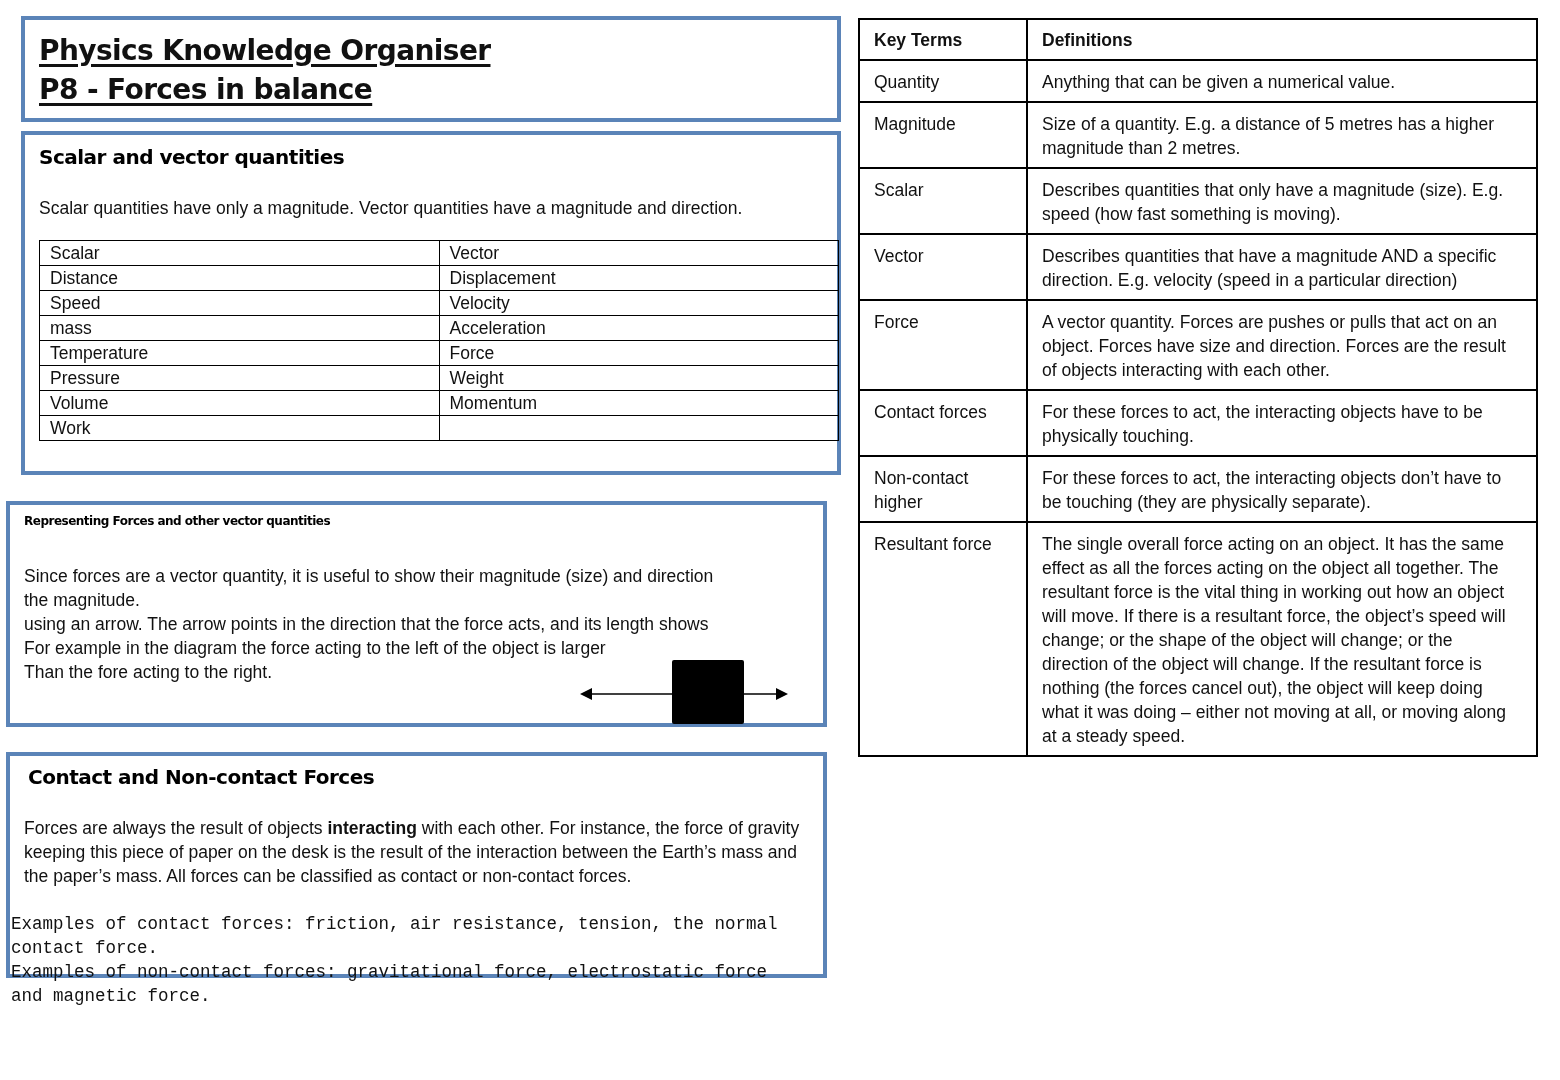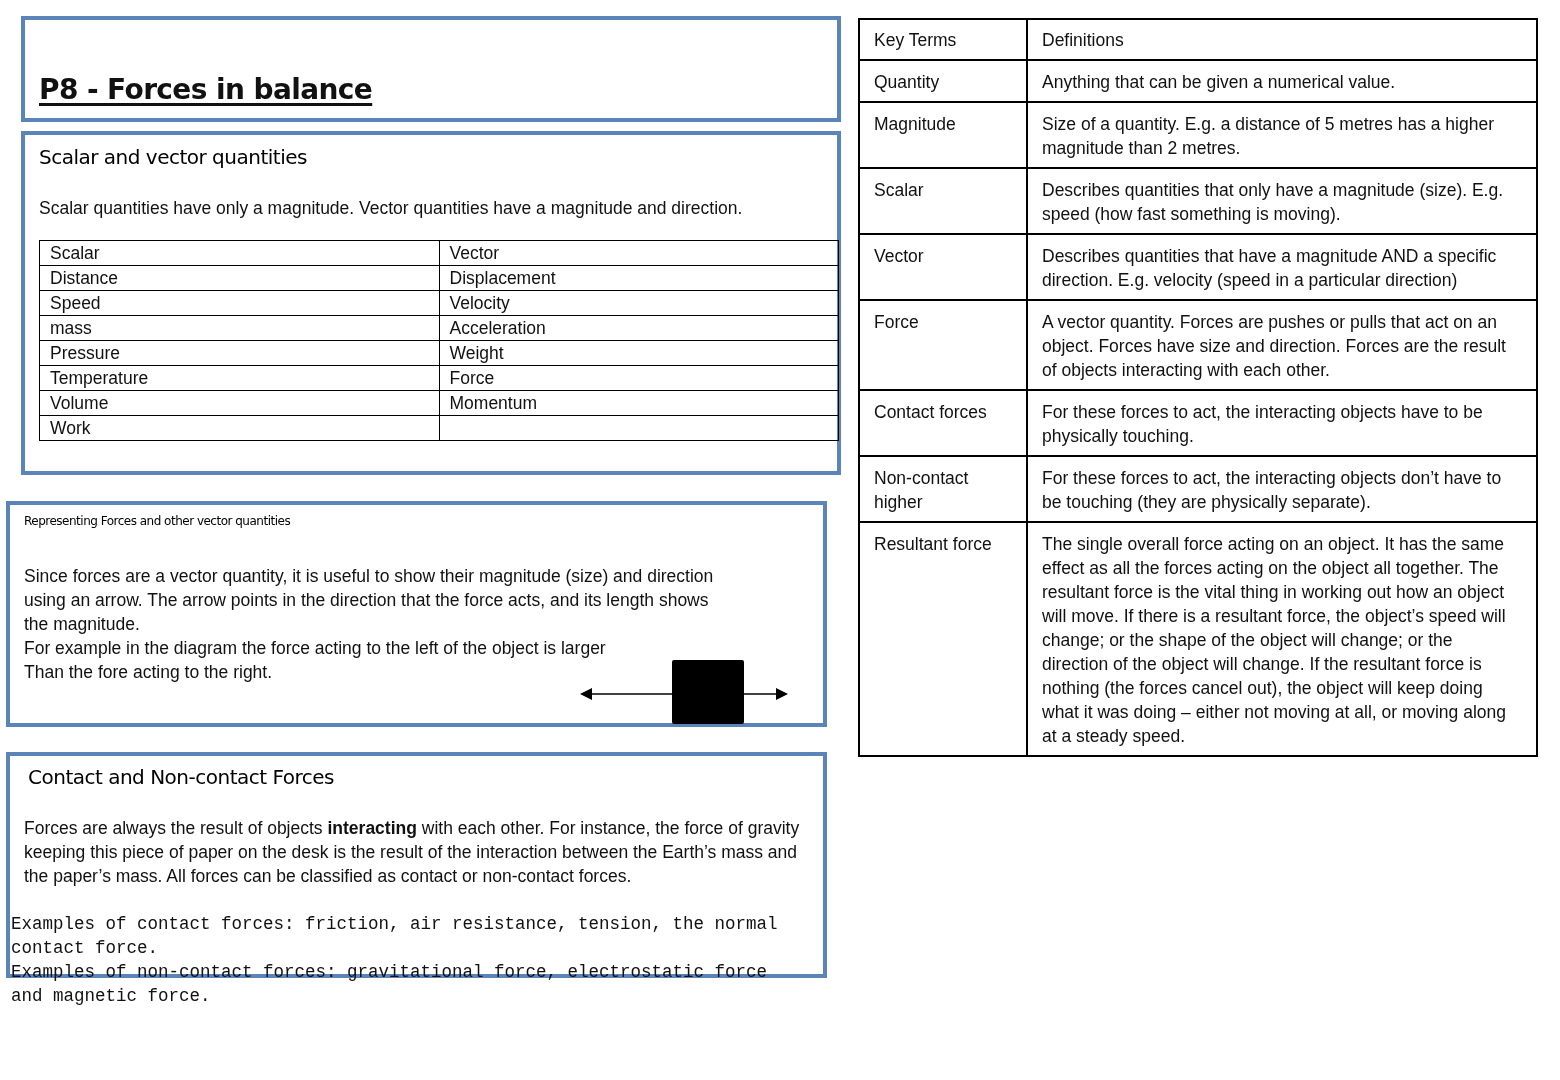--- a/index.html
+++ b/index.html
@@ -6,21 +6,21 @@
   html, body { width: 1560px; height: 1080px; background: #ffffff; overflow: hidden; }
   body { position: relative; font-family: "Liberation Sans", sans-serif; color: #111; }
 
   .box {
     position: absolute;
     border: 4px solid #5b84b8;
     background: #fff;
   }
   .heading {
     font-family: "DejaVu Sans", sans-serif;
-    font-weight: normal;
+    font-weight: bold;
     letter-spacing: -0.5px;
     color: #000;
   }
   .body-text {
     font-family: "Liberation Sans", sans-serif;
     font-size: 17.5px;
     line-height: 24px;
     color: #111;
   }
 
@@ -62,27 +62,28 @@
 
   
   #kt-table {
     position: absolute; left: 858px; top: 18px; width: 680px;
     border-collapse: collapse;
   }
   #kt-table td, #kt-table th {
     border: 2px solid #000; vertical-align: top; text-align: left;
     font-size: 17.5px; line-height: 24px; padding: 9px 14px 7px 14px;
   }
-  #kt-table th { font-weight: normal; height: 38px; padding-top: 8px; }
+  #kt-table th { font-weight: bold; height: 38px; padding-top: 8px; }
   #kt-table .term { width: 168px; }
 </style>
 </head>
 <body>
 
 <div id="title-box" class="box">
+  <div id="title-line1" class="t">Physics Knowledge Organiser</div>
   <div id="title-line2" class="t">P8 - Forces in balance</div>
 </div>
 
 <div id="sv-box" class="box">
   <div class="heading">Scalar and vector quantities</div>
   <div class="intro body-text">Scalar quantities have only a magnitude. Vector quantities have a magnitude and direction.</div>
   <table id="sv-table">
     <tbody>
       <tr>
         <td>Scalar</td>
@@ -94,45 +95,45 @@
       </tr>
       <tr>
         <td>Speed</td>
         <td>Velocity</td>
       </tr>
       <tr>
         <td>mass</td>
         <td>Acceleration</td>
       </tr>
       <tr>
+        <td>Temperature</td>
+        <td>Force</td>
+      </tr>
+      <tr>
         <td>Pressure</td>
         <td>Weight</td>
-      </tr>
-      <tr>
-        <td>Temperature</td>
-        <td>Force</td>
       </tr>
       <tr>
         <td>Volume</td>
         <td>Momentum</td>
       </tr>
       <tr>
         <td>Work</td>
         <td></td>
       </tr>
     </tbody>
   </table>
 </div>
 
 <div id="rep-box" class="box">
   <div class="heading">Representing Forces and other vector quantities</div>
   <div class="para body-text">
     <div>Since forces are a vector quantity, it is useful to show their magnitude (size) and direction</div>
+    <div>the magnitude.</div>
     <div>using an arrow. The arrow points in the direction that the force acts, and its length shows</div>
-    <div>the magnitude.</div>
     <div>For example in the diagram the force acting to the left of the object is larger</div>
     <div>Than the fore acting to the right.</div>
   </div>
   <svg id="diagram" viewBox="0 0 210 66" width="210" height="66">
     <g>
       <line x1="12" y1="34" x2="94" y2="34" stroke="#000" stroke-width="1.6"></line>
       <polygon points="2,34 14,28 14,40" fill="#000"></polygon>
     </g>
     <rect x="94" y="0" width="72" height="64" rx="2" fill="#000"></rect>
     <g>

